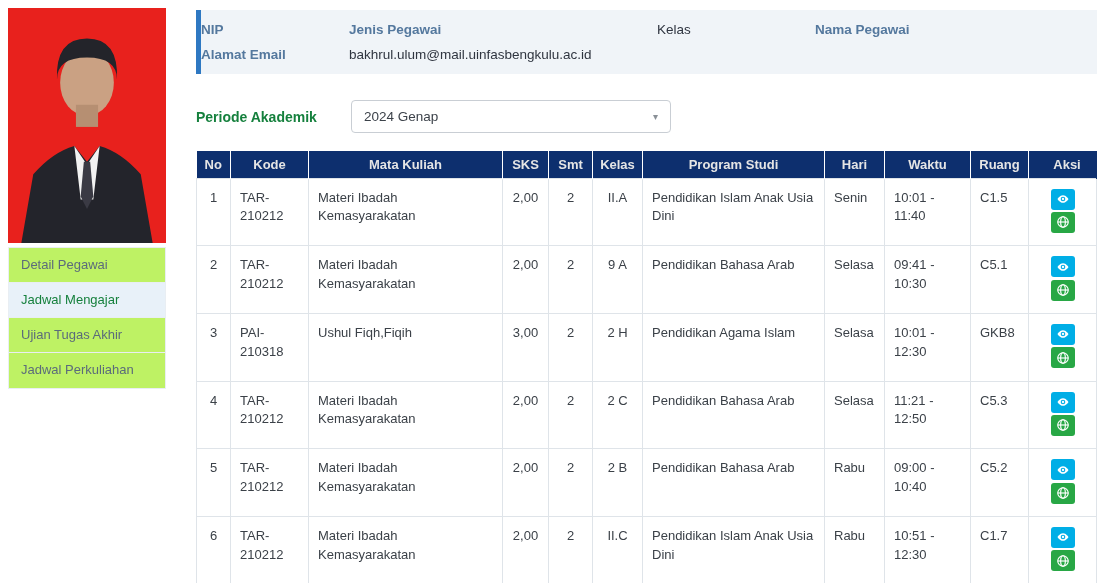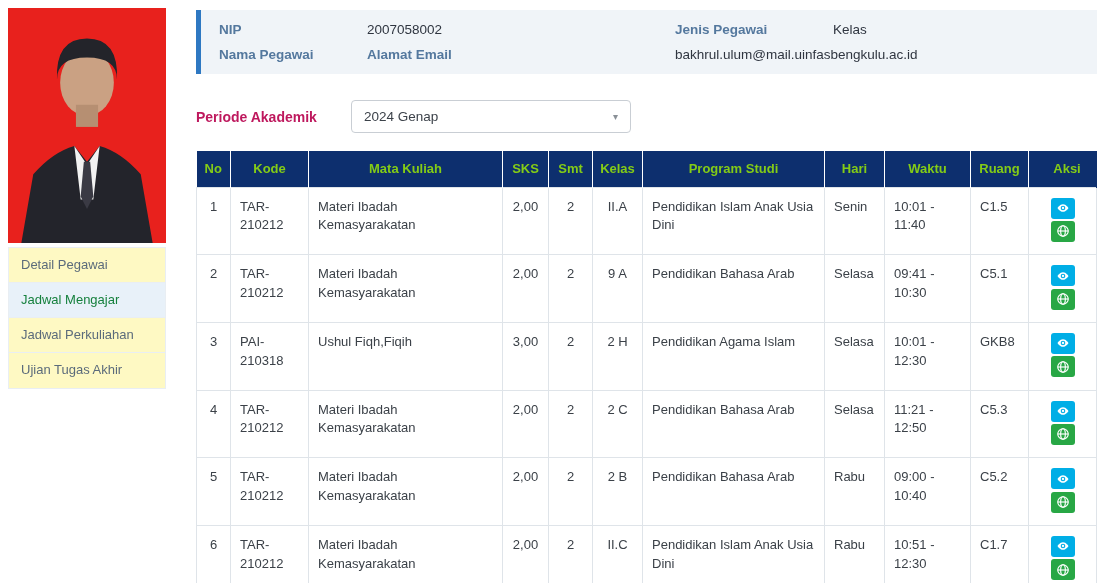--- a/index.html
+++ b/index.html
@@ -6,46 +6,46 @@
   html, body { width: 1110px; height: 583px; background: #ffffff;
     font-family: "Liberation Sans", sans-serif; overflow: hidden; }
   .page { display: flex; padding: 8px; }
 
   
   .sidebar { width: 158px; flex: 0 0 158px; }
   .photo { width: 158px; height: 235px; background: #e8211d; position: relative; overflow: hidden; }
   .photo svg { position: absolute; bottom: -4px; left: 0; width: 100%; }
   .menu { margin-top: 4px; border: 1px solid #e9eef3; }
   .menu-item { height: 35px; line-height: 34px; padding-left: 12px; font-size: 13px;
-    color: #5b6b7b; background: #fef9c3; border-bottom: 1px solid #e9eef3; cursor: pointer;
+    color: #5b6b7b; background: #bef264; border-bottom: 1px solid #e9eef3; cursor: pointer;
     white-space: nowrap; overflow: hidden; }
   .menu-item:last-child { border-bottom: none; }
   .menu-item.active { background: #e8f1f9; color: #15803d; }
 
   
   .main { flex: 1; margin-left: 30px; margin-right: 6px; }
 
-  .info-box { background: #f0f4f8; border-left: 5px solid #2e78c2; padding: 12px 18px;
+  .info-box { background: #f0f4f8; border-left: 5px solid #2e78c2; padding: 12px 0;
     display: grid; grid-template-columns: 140px 300px 150px 1fr; row-gap: 10px; column-gap: 8px;
     margin-top: 2px; }
   .info-label { color: #54789e; font-weight: bold; font-size: 13.5px; }
   .info-value { color: #2f3540; font-size: 13.5px; }
 
   .periode-row { display: flex; align-items: center; margin: 26px 0 18px 0; }
-  .periode-label { color: #be185d; font-weight: bold; font-size: 14px; width: 155px; }
-  .select-box { width: 280px; height: 33px; background: #fff; border: 1px solid #c9ced4;
+  .periode-label { color: #15803d; font-weight: bold; font-size: 14px; width: 155px; }
+  .select-box { width: 320px; height: 33px; background: #fff; border: 1px solid #c9ced4;
     border-radius: 4px; display: flex; align-items: center; justify-content: space-between;
     padding: 0 12px; font-size: 13.5px; color: #3c424a; cursor: pointer; }
   .select-caret { color: #8a9097; font-size: 10px; }
 
   
   table { width: 100%; border-collapse: collapse; table-layout: fixed;
     border-bottom: 4px solid #0d2f6e; }
-  thead th { background: #0d2f6e; color: #84cc16; font-size: 13px; font-weight: bold;
-    height: 36px; text-align: center; border-right: 1px solid #ffffff; padding: 4px; }
+  thead th { background: #0d2f6e; color: #e5e5e5; font-size: 13px; font-weight: bold;
+    height: 27px; text-align: center; border-right: 1px solid #ffffff; padding: 4px; }
   thead th:last-child { border-right: 1px solid #0d2f6e; padding-left: 13px; }
   tbody td { border: 1px solid #dfe4e9; font-size: 13px; color: #3b4148;
     padding: 10px 9px; vertical-align: top; background: #fff; height: 54px; line-height: 1.45; }
   td.c { text-align: center; }
   td.aksi { text-align: center; }
   .btn { display: inline-flex; align-items: center; justify-content: center;
     width: 24px; height: 21px; border: none; border-radius: 3px; cursor: pointer; margin: 0 2px; }
   .btn-view { background: #00aee6; }
   .btn-web  { background: #28a745; }
   .btn svg { display: block; }
@@ -62,30 +62,29 @@
         <path d="M31 44 Q30 18 50 18 Q70 18 69 44 Q69 30 50 30 Q31 30 31 44 Z" fill="#23242a"></path>
         <rect x="43" y="60" width="14" height="14" fill="#b68f72"></rect>
         <path d="M8 150 L16 104 Q28 90 42 86 L50 96 L58 86 Q72 90 84 104 L92 150 Z" fill="#23242b"></path>
         <path d="M42 86 L50 98 L58 86 L54 120 L46 120 Z" fill="#f2f2f2"></path>
         <path d="M48 96 L52 96 L54 118 L50 126 L46 118 Z" fill="#3a3a44"></path>
       </svg>
     </div>
     <div class="menu">
         <div class="menu-item">Detail Pegawai</div>
         <div class="menu-item active">Jadwal Mengajar</div>
+        <div class="menu-item">Ujian Tugas Akhir</div>
         <div class="menu-item">Jadwal Perkuliahan</div>
-        <div class="menu-item">Ujian Tugas Akhir</div>
       </div>
   </div>
 
   <div class="main">
 
     <div class="info-box">
       <div class="info-label">NIP</div>
-      <div class="info-value">2007058002</div>
       <div class="info-label">Jenis Pegawai</div>
       <div class="info-value">Kelas</div>
       <div class="info-label">Nama Pegawai</div>
       <div class="info-label">Alamat Email</div>
       <div class="info-value">bakhrul.ulum@mail.uinfasbengkulu.ac.id</div>
     </div>
 
     <div class="periode-row">
       <div class="periode-label">Periode Akademik</div>
       <div class="select-box">

